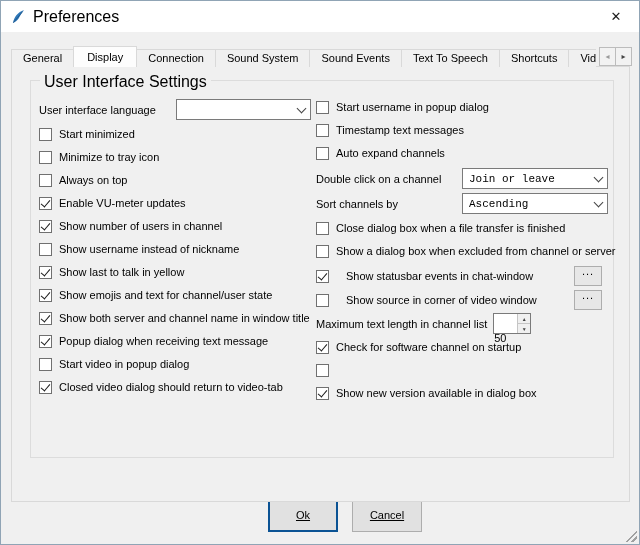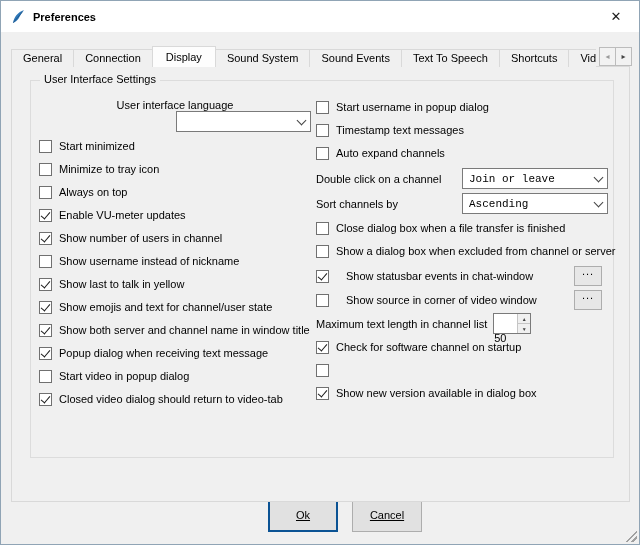--- a/index.html
+++ b/index.html
@@ -12,21 +12,21 @@
   .window {
     position:relative; width:640px; height:545px;
     background:#f0f0f0; border:1px solid #90a4b5; overflow:hidden;
   }
   
   .titlebar {
     position:absolute; top:0; left:0; right:0; height:31px;
     background:#ffffff; display:flex; align-items:center; padding-left:9px;
   }
   .appicon { width:16px; height:16px; margin-right:7px; flex:none; }
-  .title { font-size:11px; color:#000;font-weight:bold; }
+  .title { font-size:16px; color:#000; }
   .closebtn {
     position:absolute; top:0; right:0; width:46px; height:31px;
     display:flex; align-items:center; justify-content:center;
     font-size:13px; color:#1a1a1a;
   }
   
   .tabbar { position:absolute; top:45px; left:10px; width:621px; height:21px; z-index:3; }
   .tabs {
     display:flex; align-items:flex-end; overflow:hidden;
     width:calc(100% - 36px); height:21px;
@@ -51,21 +51,21 @@
   .tabpage {
     position:absolute; top:65px; left:10px; right:9px; bottom:42px;
     border:1px solid #d9d9d9; background:#f0f0f0; z-index:1;
   }
   .groupbox {
     position:absolute; left:18px; top:13px; width:584px; height:378px;
     border:1px solid #dcdcdc;
   }
   .grouptitle {
     position:absolute; top:-8px; left:9px; background:#f0f0f0; padding:0 4px;
-    font-size:11px;
+    font-size:16px;
   }
   .col { position:absolute; top:18px; }
   .col-left  { left:8px;  width:272px; }
   .col-right { left:285px; width:292px; }
   
   .row { display:flex; align-items:center; min-height:16px; margin-bottom:7px; white-space:nowrap; }
   .check-row { gap:7px; }
   .lbl { white-space:nowrap; }
   .cb {
     width:13px; height:13px; background:#fff; border:1px solid #707070;
@@ -79,21 +79,21 @@
     height:21px; background:#fff; border:1px solid #7a7a7a;
     display:flex; align-items:center; padding-left:6px; flex:none;
   }
   .combo .val { flex:1; overflow:hidden; }
   .combo .arr { width:17px; height:100%; display:flex; align-items:center; justify-content:center; flex:none; }
   .combo .arr::before {
     content:""; width:6px; height:6px; margin-top:-3px;
     border-right:1.3px solid #444; border-bottom:1.3px solid #444;
     transform:rotate(45deg);
   }
-  .lang-row { margin-bottom:6px;flex-direction:column; }
+  .lang-row { margin-bottom:6px; }
   .lang-row .combo { width:135px; margin-left:auto; }
   .combo-row .combo { width:146px; margin-left:auto;font-family:Liberation Mono, monospace; }
   .mini-btn {
     width:28px; height:20px; background:#e7e7e7; border:1px solid #adadad;
     display:flex; align-items:flex-start; justify-content:center;
     line-height:9px; font-size:11px; letter-spacing:1px; flex:none;
   }
   .btn-row { margin-bottom:4px; gap:17px; }
   .btn-row .mini-btn { margin-left:auto; margin-right:6px; }
   .spin { display:flex; height:21px; width:38px; border:1px solid #7a7a7a; background:#fff; margin-left:6px; flex:none; }
@@ -140,26 +140,26 @@
     </div>
   </div>
 
   <div class="tabbar">
     <div class="tabs">
 
         <div class="tab">
           <span>General</span>
         </div>
 
-        <div class="tab">
-          <span>Connection</span>
-        </div>
-
         <div class="tab active">
           <span>Display</span>
+        </div>
+
+        <div class="tab">
+          <span>Connection</span>
         </div>
 
         <div class="tab">
           <span>Sound System</span>
         </div>
 
         <div class="tab">
           <span>Sound Events</span>
         </div>
 

